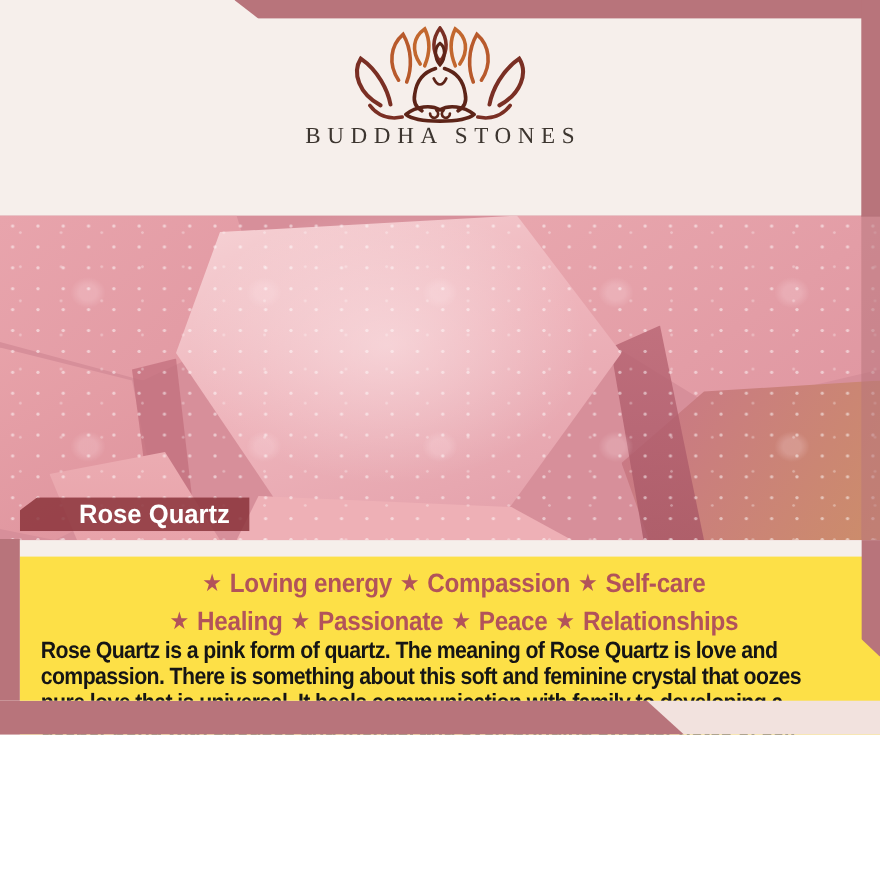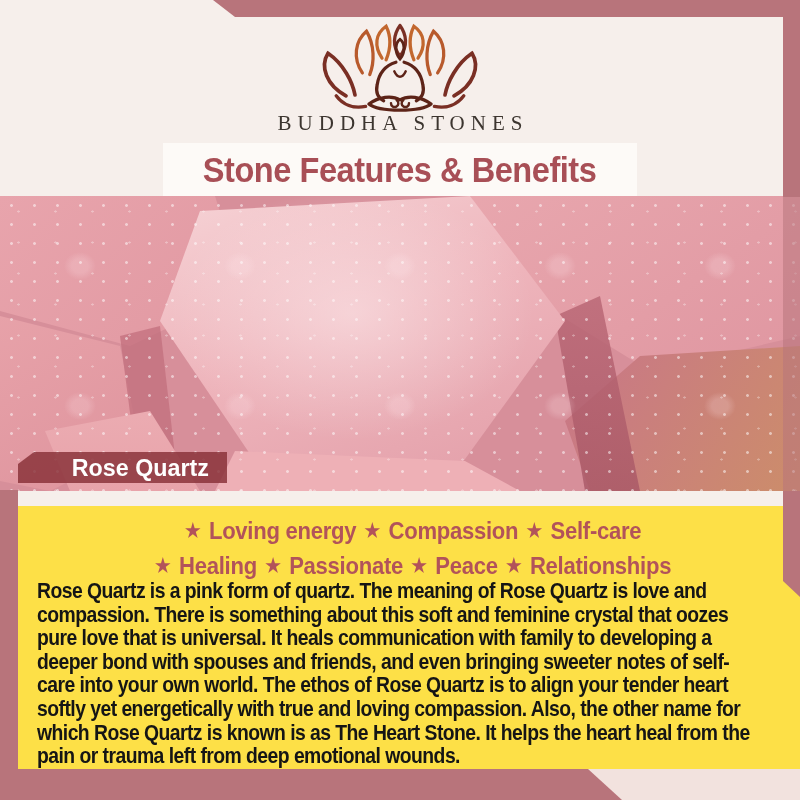--- a/index.html
+++ b/index.html
@@ -1,17 +1,17 @@
 <!DOCTYPE html>
 <html><head>
 <meta charset="utf-8">
 <style>
   html,body{margin:0;padding:0;background:#fff;}
   .frame{
-    position:relative;width:800px;height:800px;overflow:hidden;
+    position:relative;width:800px;height:668px;overflow:hidden;
     background:#f6efeb;font-family:"Liberation Sans",sans-serif;
   }
   
   .top-band{position:absolute;top:0;left:213px;right:0;height:17px;background:#b8747b;
     clip-path:polygon(0 0,100% 0,100% 100%,22px 100%);z-index:6;}
   .right-bar-top{position:absolute;top:0;right:0;width:17px;height:197px;background:#b8747b;z-index:6;}
   .right-bar-photo{position:absolute;top:196px;right:0;width:17px;height:295px;
     background:rgba(184,116,123,0.55);z-index:6;}
   .right-bar-bottom{position:absolute;top:491px;right:0;width:17px;height:106px;background:#b8747b;
     clip-path:polygon(0 0,100% 0,100% 100%,0 calc(100% - 16px));z-index:6;}
@@ -86,23 +86,20 @@
     <path d="M110,21 C104,25 103,37 110,45 C117,37 116,25 110,21" stroke="#5d2418" stroke-width="3.5" stroke-linecap="round"></path>
     <path d="M105,49 C92,53 84,63 82,77 C80,87 84,93 90,96" stroke="#5d2418" stroke-width="4" stroke-linecap="round"></path>
     <path d="M115,49 C128,53 136,63 138,77 C140,87 136,93 130,96" stroke="#5d2418" stroke-width="4" stroke-linecap="round"></path>
     <path d="M103,60 C107,69 113,69 117,60" stroke="#5d2418" stroke-width="3" stroke-linecap="round"></path>
     <path d="M72,100 C84,91 100,89 110,95 C120,89 136,91 148,100 C136,110 84,110 72,100 Z" stroke="#5d2418" stroke-width="4" stroke-linejoin="round" stroke-linecap="round"></path>
     <path d="M99,99 a4.5,4.5 0 1 0 7,-3.5" stroke="#5d2418" stroke-width="3" stroke-linecap="round"></path>
     <path d="M121,99 a4.5,4.5 0 1 1 -7,-3.5" stroke="#5d2418" stroke-width="3" stroke-linecap="round"></path>
   </svg>
   <div class="brand-name">BUDDHA STONES</div>
 
-  <div class="title-strip">
-    <span>Stone Features &amp; Benefits</span>
-  </div>
 
   <div class="photo">
     <div class="c1"></div>
     <div class="c3"></div>
     <div class="c4"></div>
     <div class="c5"></div>
     <div class="c8"></div>
     <div class="c9"></div>
     <div class="c2"></div>
     <div class="c6"></div>

